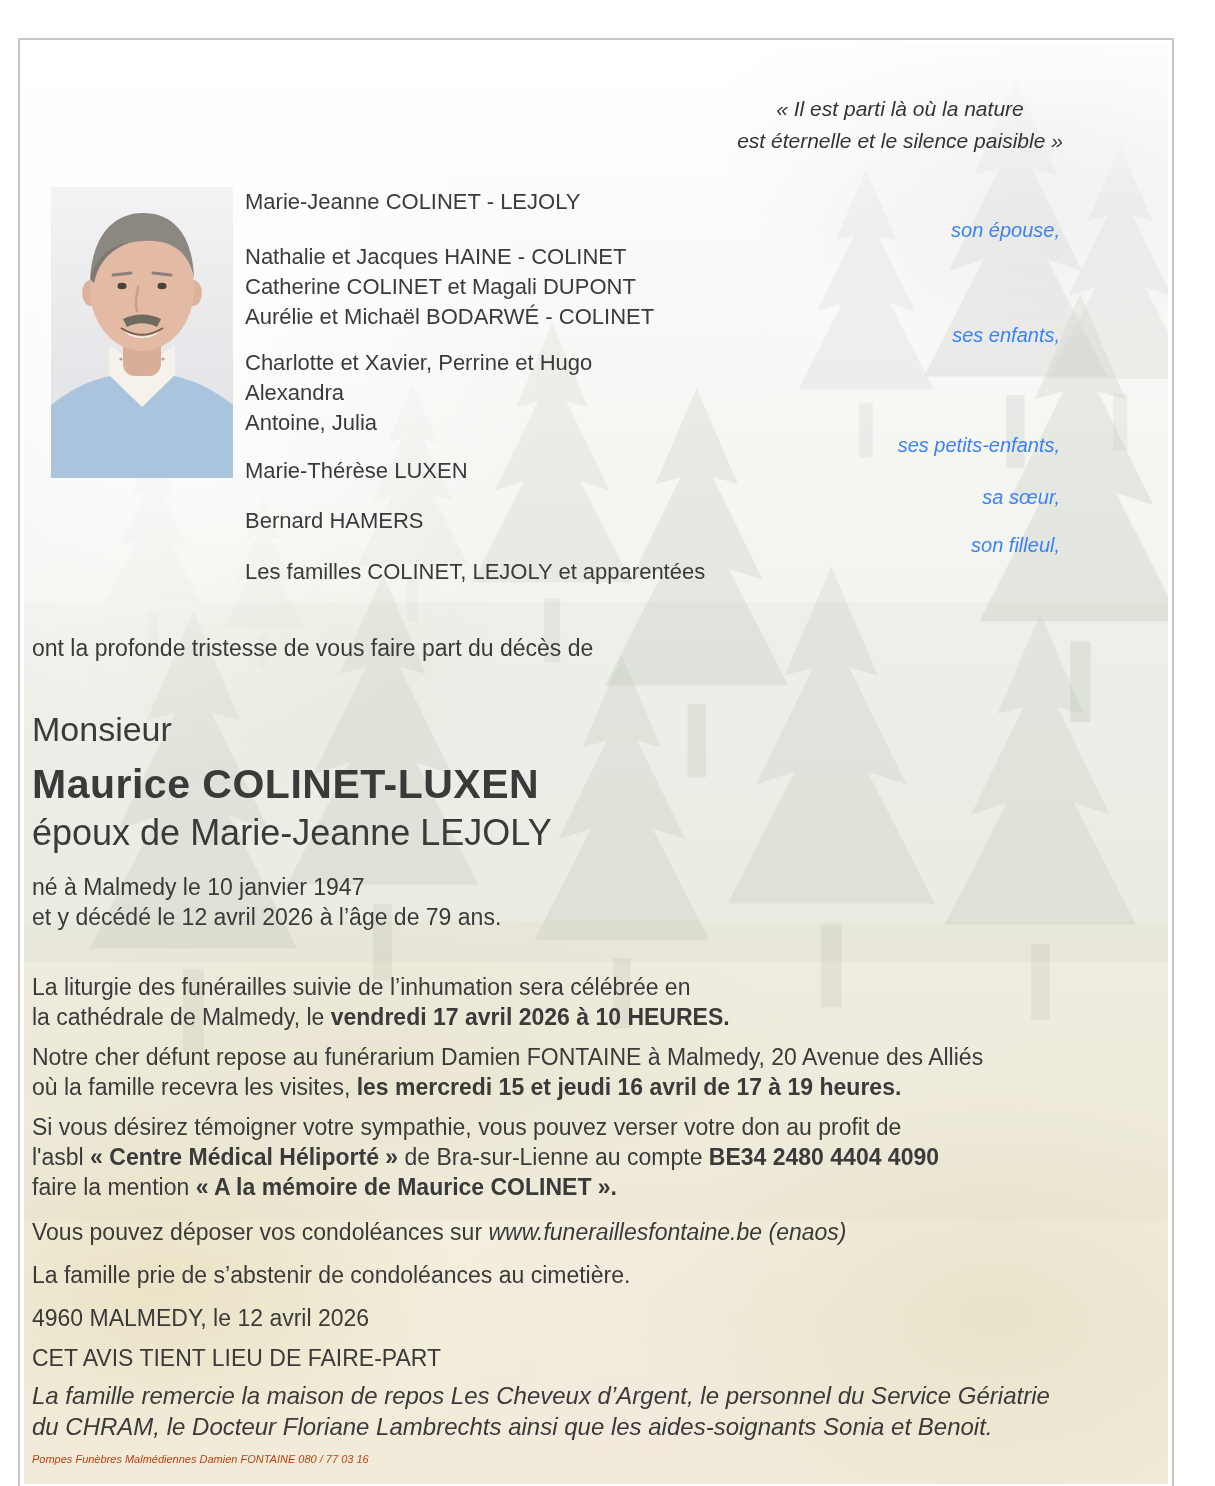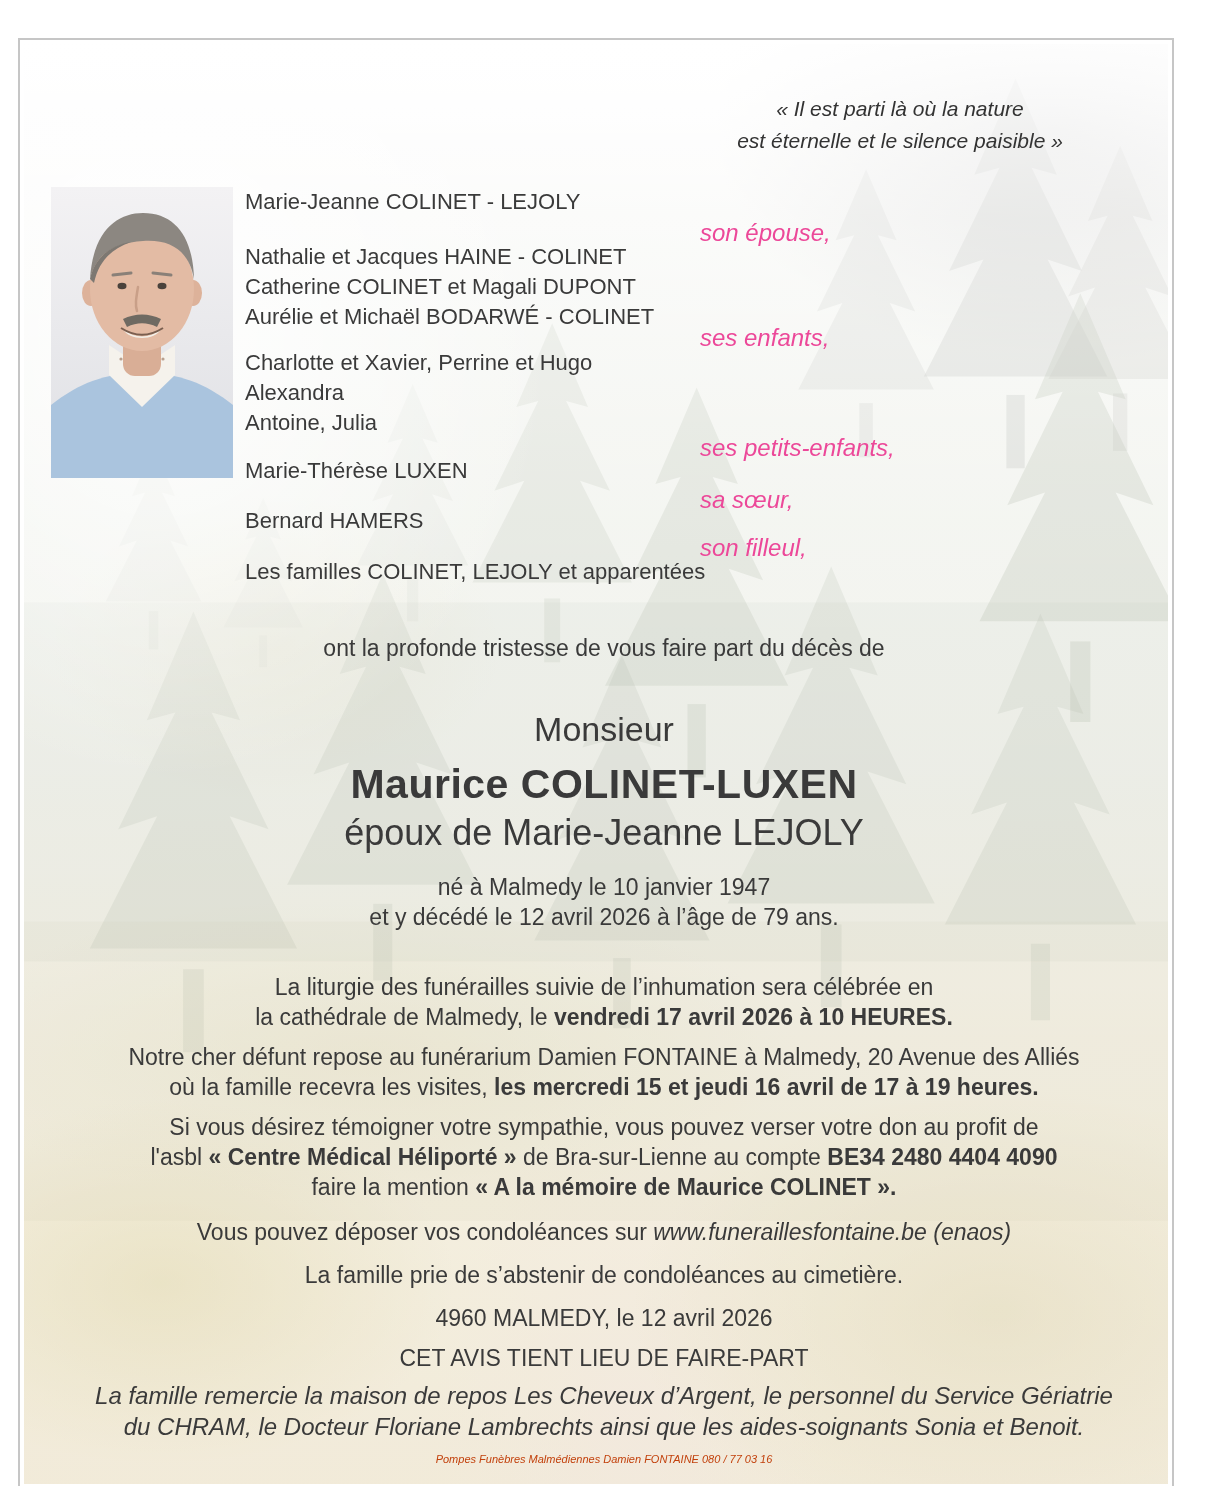--- a/index.html
+++ b/index.html
@@ -22,30 +22,30 @@
   }
   .forest { position:absolute; left:0; top:0; width:100%; height:100%; }
   .veil { position:absolute; left:0; top:0; width:100%; height:100%;
     background:
       radial-gradient(ellipse 560px 640px at 12% 20%, rgba(255,255,255,0.85), transparent 70%),
       linear-gradient(180deg, rgba(255,255,255,0.92) 0%, rgba(255,255,255,0.66) 12%,
         rgba(255,255,255,0.52) 30%, rgba(255,255,255,0.44) 70%, rgba(255,255,255,0.42) 100%);
   }
 
   .abs { position:absolute; }
-  .center { left:16px; width:1176px; text-align:center; }
+  .center { left:32px; width:1176px; }
   .txt { font-size:23px; line-height:30px; }
   .b { font-weight:bold; }
   .i { font-style:italic; }
 
   .quote { left:660px; top:70px; width:480px; text-align:center;
     font-style:italic; font-size:21px; line-height:32px; color:#333; }
   .name-line { position:absolute; left:245px; font-size:22px; white-space:nowrap; }
-  .rel-line { position:absolute; left:700px; width:360px; 
-    font-style:italic; font-size:24px; color:#ec4899; white-space:nowrap; }
+  .rel-line { position:absolute; left:700px; width:360px; text-align:right;
+    font-style:italic; font-size:20px; color:#3b82f6; white-space:nowrap; }
 
   .title-monsieur { font-size:34px; line-height:46px; }
   .title-name { font-size:41px; line-height:46px; font-weight:bold; letter-spacing:0.5px; }
   .title-spouse { font-size:36px; line-height:36px; }
 
   .photo { left:51px; top:164px; width:182px; height:291px; }
 
   .thanks { font-style:italic; font-size:24px; line-height:31px; }
   .footer { font-style:italic; font-size:11px; color:#c2410c; }
   .z-content { z-index:5; }

